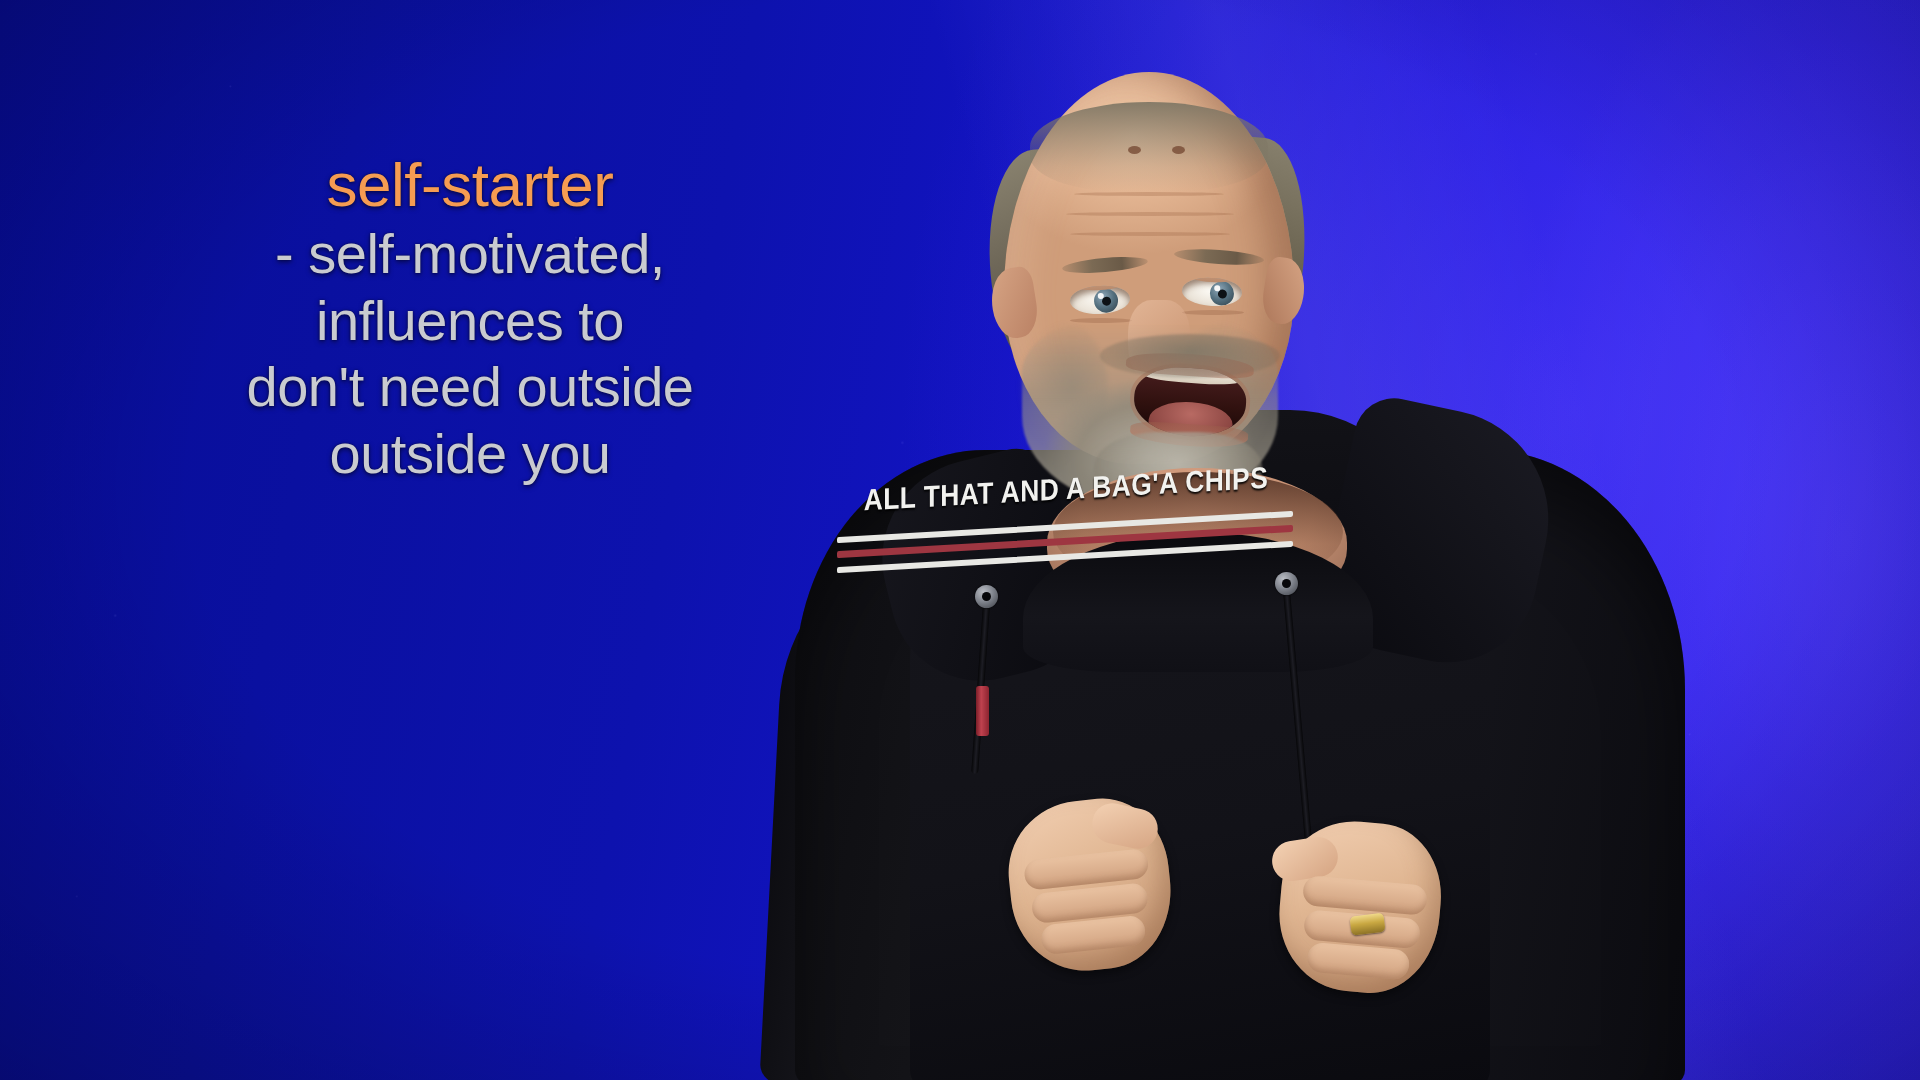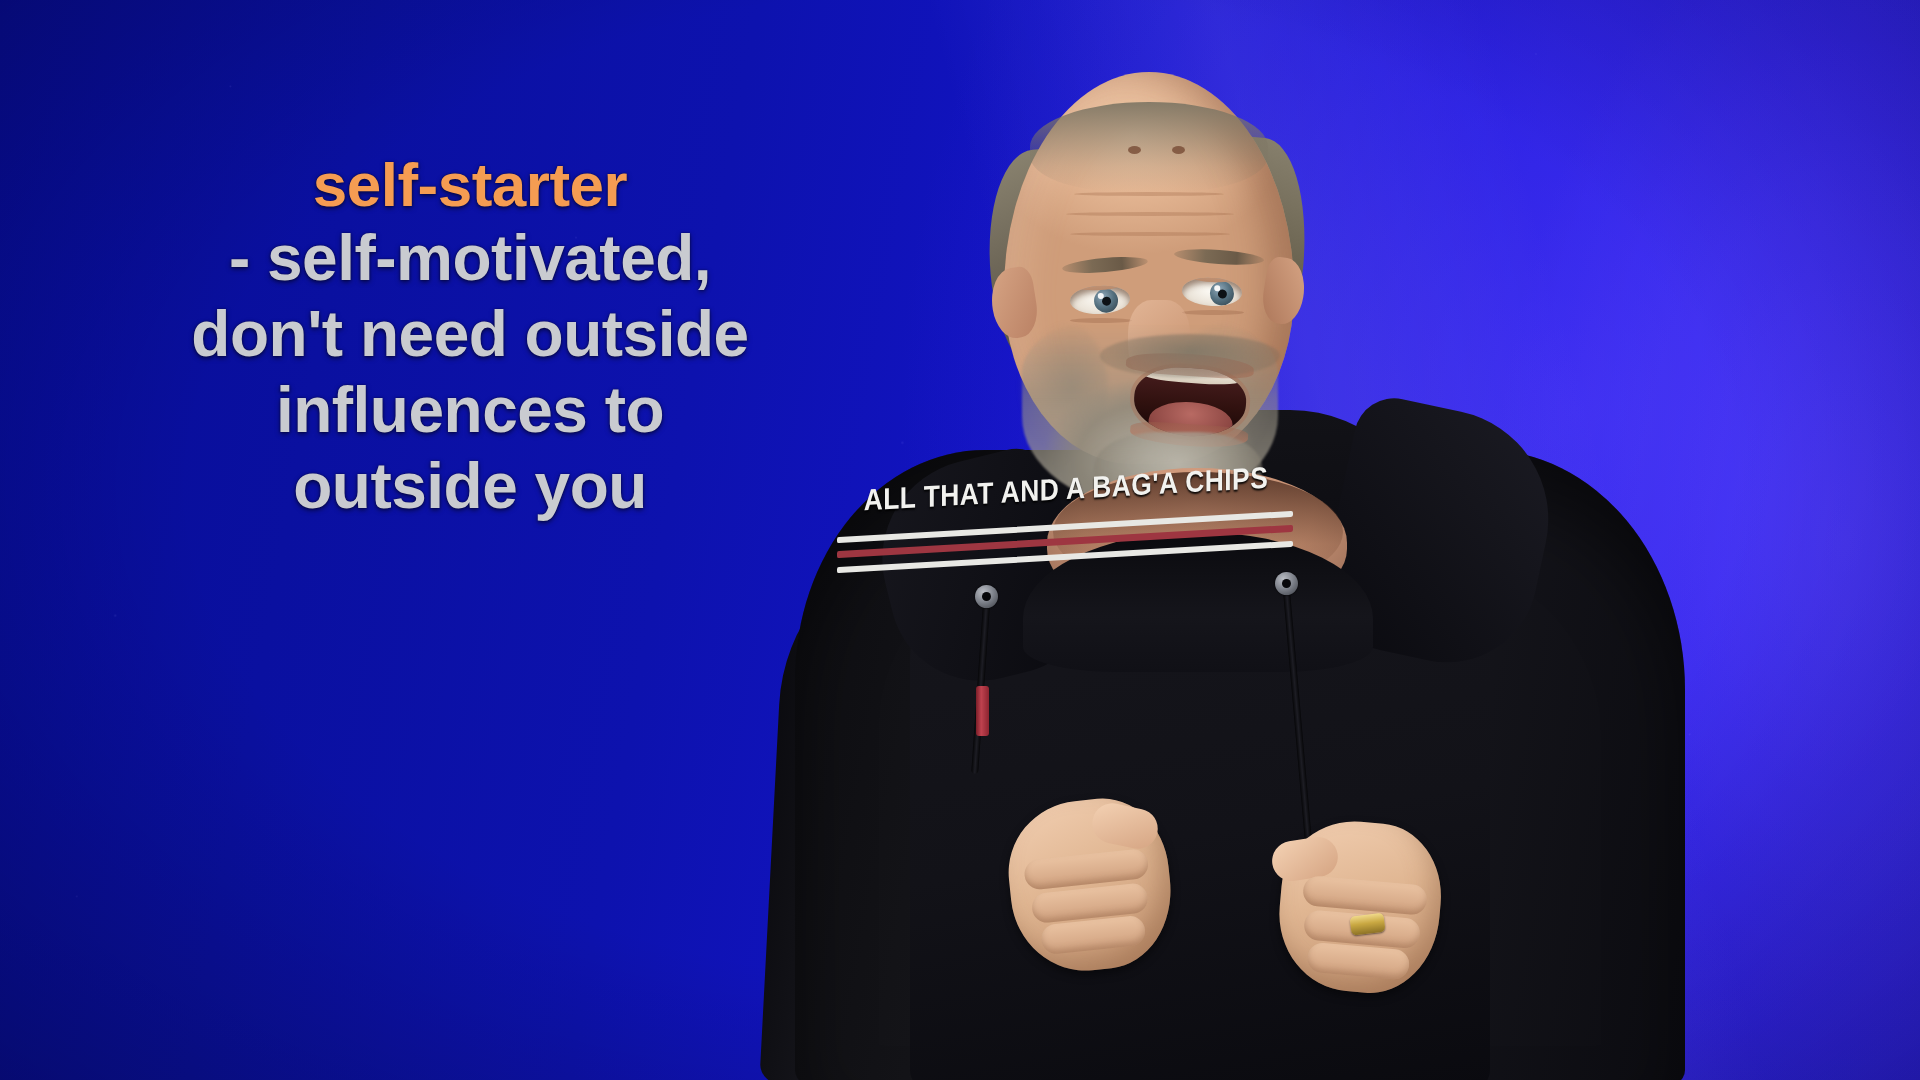--- a/index.html
+++ b/index.html
@@ -51,30 +51,29 @@
   }
 
   
   .caption{
     position:absolute;
     left:0; top:148px;
     width:940px;
     text-align:center;
     line-height:1.185;
     letter-spacing:-.5px;
-    font-weight:bold;
   }
   .cap-term{
     font-size:62px;
     color:#f59c52;
     text-shadow:0 2px 5px rgba(0,0,0,.55), 0 0 2px rgba(0,0,0,.5);
     display:block;
   }
   .cap-line{
-    font-size:64px;
+    font-size:56px;
     color:#c9cbd0;
     text-shadow:0 2px 5px rgba(0,0,0,.55), 0 0 2px rgba(0,0,0,.5);
     display:block;
   }
 
   
   .person{
     position:absolute;
     left:735px; top:80px;
     width:1000px; height:1000px;
@@ -580,18 +579,18 @@
       <div class="finger" style="left:26px; top:92px;  width:116px;"></div>
       <div class="finger" style="left:32px; top:124px; width:102px;"></div>
       <div class="ring"></div>
     </div>
 
   </div>
 
   <div class="caption">
     <span class="cap-term">self-starter</span>
     <span class="cap-line">- self-motivated,</span>
+    <span class="cap-line">influences to</span>
     <span class="cap-line">don't need outside</span>
-    <span class="cap-line">influences to</span>
     <span class="cap-line">outside you</span>
   </div>
 
 </div>
 
 </body></html>

